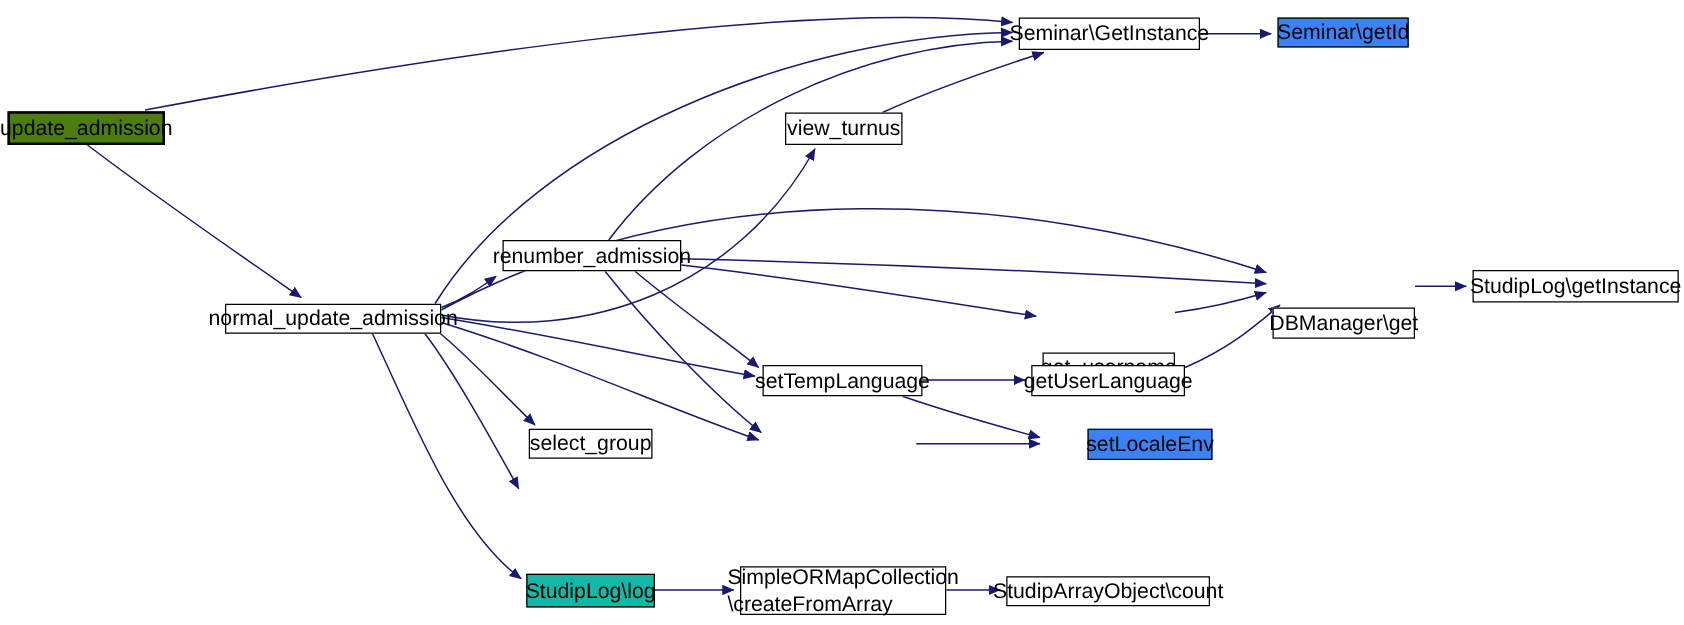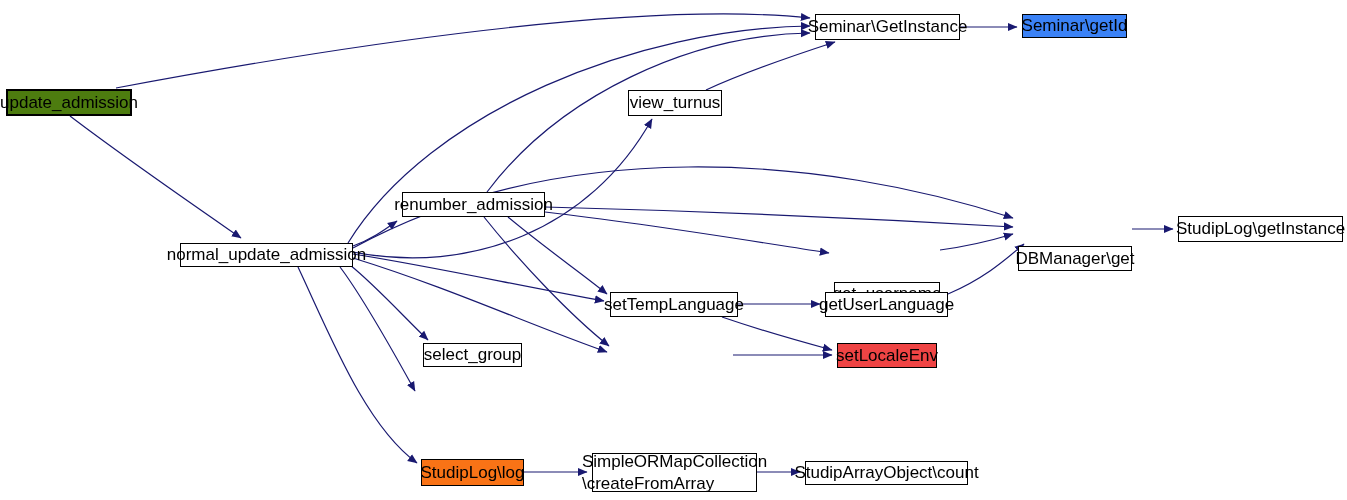--- a/index.html
+++ b/index.html
@@ -77,19 +77,19 @@
     <div class="node" style="left: 180px; top: 243px; width: 173px; height: 24px; background: rgb(255, 255, 255); border-color: rgb(0, 0, 0); color: rgb(0, 0, 0);">normal_update_admission</div>
     <div class="node" style="left: 402px; top: 192px; width: 143px; height: 25px; background: rgb(255, 255, 255); border-color: rgb(0, 0, 0); color: rgb(0, 0, 0);">renumber_admission</div>
     <div class="node" style="left: 628px; top: 90px; width: 94px; height: 26px; background: rgb(255, 255, 255); border-color: rgb(0, 0, 0); color: rgb(0, 0, 0);">view_turnus</div>
     <div class="node" style="left: 815px; top: 14px; width: 145px; height: 26px; background: rgb(255, 255, 255); border-color: rgb(0, 0, 0); color: rgb(0, 0, 0);">Seminar\GetInstance</div>
     <div class="node" style="left: 1022px; top: 14px; width: 105px; height: 24px; background: #3b82f6; border-color: rgb(0, 0, 0); color: rgb(0, 0, 0);">Seminar\getId</div>
     <div class="node" style="left: 1018px; top: 217px; width: 114px; height: 25px; background: rgb(255, 255, 255); border-color: rgb(0, 0, 0); color: rgb(0, 0, 0); margin-top: 29px;">DBManager\get</div>
     <div class="node" style="left: 1178px; top: 216px; width: 165px; height: 26px; background: rgb(255, 255, 255); border-color: rgb(0, 0, 0); color: rgb(0, 0, 0);">StudipLog\getInstance</div>
     <div class="node" style="left: 834px; top: 243px; width: 106px; height: 24px; background: rgb(255, 255, 255); border-color: rgb(0, 0, 0); color: rgb(0, 0, 0); margin-top: 39px;">get_username</div>
     <div class="node" style="left: 825px; top: 292px; width: 123px; height: 25px; background: rgb(255, 255, 255); border-color: rgb(0, 0, 0); color: rgb(0, 0, 0);">getUserLanguage</div>
     <div class="node" style="left: 610px; top: 292px; width: 128px; height: 25px; background: rgb(255, 255, 255); border-color: rgb(0, 0, 0); color: rgb(0, 0, 0);">setTempLanguage</div>
-    <div class="node" style="left: 837px; top: 343px; width: 100px; height: 25px; background: #ef4444; border-color: rgb(0, 0, 0); color: rgb(0, 0, 0);">setLocaleEnv</div>
+    <div class="node" style="left: 870px; top: 343px; width: 100px; height: 25px; background: #3b82f6; border-color: rgb(0, 0, 0); color: rgb(0, 0, 0);">setLocaleEnv</div>
     <div class="node" style="left: 423px; top: 343px; width: 99px; height: 24px; background: rgb(255, 255, 255); border-color: rgb(0, 0, 0); color: rgb(0, 0, 0);">select_group</div>
-    <div class="node" style="left: 421px; top: 459px; width: 103px; height: 27px; background: #f97316; border-color: rgb(0, 0, 0); color: rgb(0, 0, 0);">StudipLog\log</div>
+    <div class="node" style="left: 421px; top: 459px; width: 103px; height: 27px; background: #14b8a6; border-color: rgb(0, 0, 0); color: rgb(0, 0, 0);">StudipLog\log</div>
     <div class="node" style="left: 592px; top: 453px; width: 165px; height: 39px; background: rgb(255, 255, 255); border-color: rgb(0, 0, 0); color: rgb(0, 0, 0);">SimpleORMapCollection
 \createFromArray</div>
     <div class="node" style="left: 805px; top: 461px; width: 163px; height: 24px; background: rgb(255, 255, 255); border-color: rgb(0, 0, 0); color: rgb(0, 0, 0);">StudipArrayObject\count</div>
   </div>
 
 </body></html>

